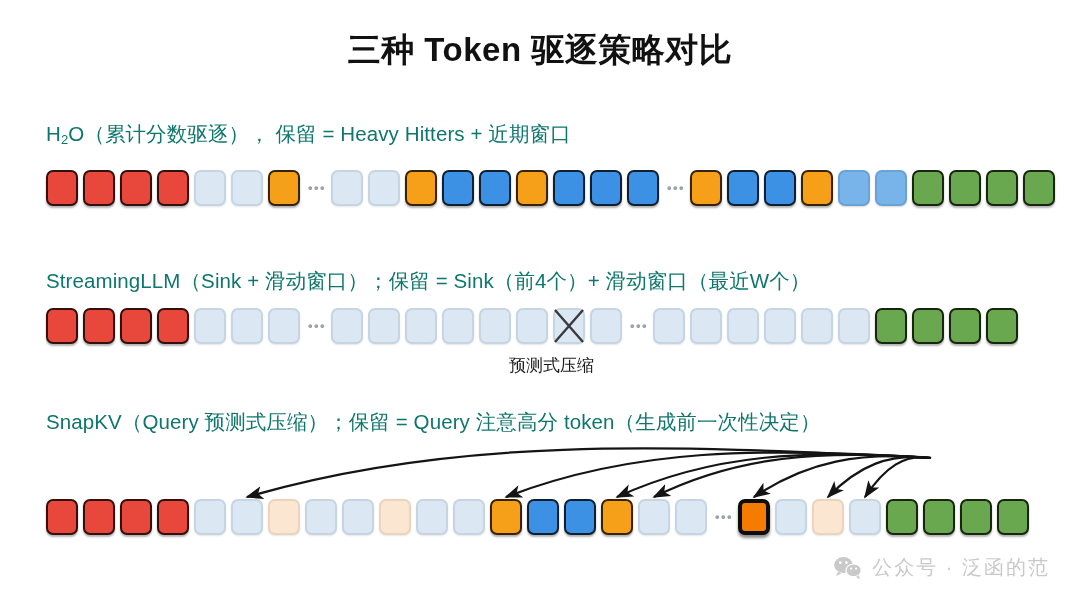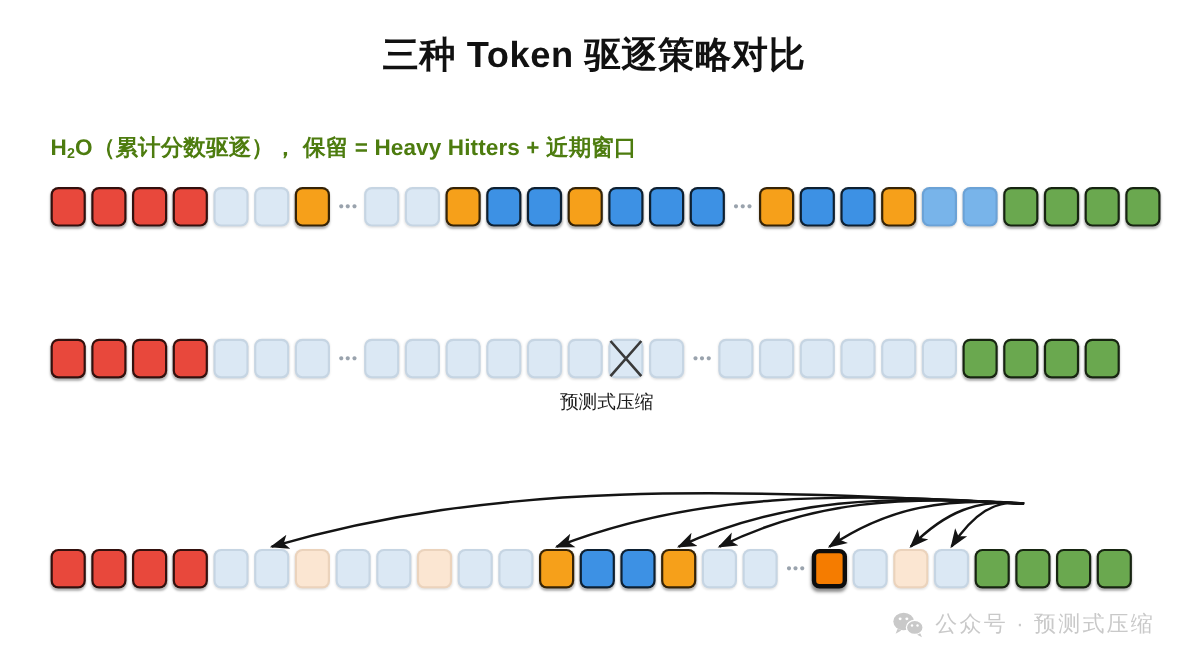--- a/index.html
+++ b/index.html
@@ -20,22 +20,22 @@
     text-align: center;
     font-size: 33px;
     font-weight: 700;
     letter-spacing: 0.5px;
     color: #111;
   }
 
   .row-label {
     position: absolute;
     font-size: 20.5px;
-    font-weight: 700;
-    color: #4d7c0f;
+    font-weight: 400;
+    color: #0f766e;
     white-space: nowrap;
     letter-spacing: 0.1px;
   }
   .row-label sub { font-size: 13px; vertical-align: baseline; position: relative; top: 3px; }
 
   .strip { position: absolute; height: 40px; }
 
   .tok {
     position: absolute;
     width: 32px; height: 36px;
@@ -143,20 +143,21 @@
       <div class="tok" style="left: 718px; background: rgb(61, 145, 228);"></div>
       <div class="tok" style="left: 755px; background: rgb(246, 160, 26);"></div>
       <div class="tok lblue" style="left: 792px; background: rgb(120, 180, 234);"></div>
       <div class="tok lblue" style="left: 829px; background: rgb(120, 180, 234);"></div>
       <div class="tok" style="left: 866px; background: rgb(106, 168, 79);"></div>
       <div class="tok" style="left: 903px; background: rgb(106, 168, 79);"></div>
       <div class="tok" style="left: 940px; background: rgb(106, 168, 79);"></div>
       <div class="tok" style="left: 977px; background: rgb(106, 168, 79);"></div>
     </div>
 
+  <div class="row-label" style="left:46px; top:267px;">StreamingLLM（Sink + 滑动窗口）；保留 = Sink（前4个）+ 滑动窗口（最近W个）</div>
   <div class="strip" id="strip-1" style="left:46px; top:308px; width:990px;">
       <div class="tok" style="left: 0px; background: rgb(232, 72, 60);"></div>
       <div class="tok" style="left: 37px; background: rgb(232, 72, 60);"></div>
       <div class="tok" style="left: 74px; background: rgb(232, 72, 60);"></div>
       <div class="tok" style="left: 111px; background: rgb(232, 72, 60);"></div>
       <div class="tok pale" style="left: 148px; background: rgb(219, 232, 244);"></div>
       <div class="tok pale" style="left: 185px; background: rgb(219, 232, 244);"></div>
       <div class="tok pale" style="left: 222px; background: rgb(219, 232, 244);"></div>
       <div class="ellip" style="left: 259px;">•••</div>
       <div class="tok pale" style="left: 285px; background: rgb(219, 232, 244);"></div>
@@ -177,20 +178,21 @@
       <div class="tok pale" style="left: 718px; background: rgb(219, 232, 244);"></div>
       <div class="tok pale" style="left: 755px; background: rgb(219, 232, 244);"></div>
       <div class="tok pale" style="left: 792px; background: rgb(219, 232, 244);"></div>
       <div class="tok" style="left: 829px; background: rgb(106, 168, 79);"></div>
       <div class="tok" style="left: 866px; background: rgb(106, 168, 79);"></div>
       <div class="tok" style="left: 903px; background: rgb(106, 168, 79);"></div>
       <div class="tok" style="left: 940px; background: rgb(106, 168, 79);"></div>
     </div>
   <div class="caption" style="left:509px; top:354px;">预测式压缩</div>
 
+  <div class="row-label" style="left:46px; top:408px;">SnapKV（Query 预测式压缩）；保留 = Query 注意高分 token（生成前一次性决定）</div>
   <div class="strip" id="strip-2" style="left:46px; top:499px; width:990px;">
       <div class="tok" style="left: 0px; background: rgb(232, 72, 60);"></div>
       <div class="tok" style="left: 37px; background: rgb(232, 72, 60);"></div>
       <div class="tok" style="left: 74px; background: rgb(232, 72, 60);"></div>
       <div class="tok" style="left: 111px; background: rgb(232, 72, 60);"></div>
       <div class="tok pale" style="left: 148px; background: rgb(219, 232, 244);"></div>
       <div class="tok pale" style="left: 185px; background: rgb(219, 232, 244);"></div>
       <div class="tok peach" style="left: 222px; background: rgb(251, 230, 210);"></div>
       <div class="tok pale" style="left: 259px; background: rgb(219, 232, 244);"></div>
       <div class="tok pale" style="left: 296px; background: rgb(219, 232, 244);"></div>
@@ -235,16 +237,16 @@
     <svg class="wm-icon" width="30" height="24" viewBox="0 0 30 24">
       <ellipse cx="10.5" cy="9" rx="9.4" ry="7.9" fill="#c9c9c9"></ellipse>
       <path d="M5 15.5 L3.2 20.2 L8.4 17.2 Z" fill="#c9c9c9"></path>
       <circle cx="7.3" cy="6.6" r="1.35" fill="#ffffff"></circle>
       <circle cx="13.4" cy="6.6" r="1.35" fill="#ffffff"></circle>
       <ellipse cx="20.6" cy="14.4" rx="7.6" ry="6.4" fill="#c9c9c9" stroke="#ffffff" stroke-width="1.2"></ellipse>
       <path d="M25.6 19.6 L27.2 23.3 L22.8 21.1 Z" fill="#c9c9c9"></path>
       <circle cx="18.1" cy="12.6" r="1.1" fill="#ffffff"></circle>
       <circle cx="23.1" cy="12.6" r="1.1" fill="#ffffff"></circle>
     </svg>
-    <span>公众号 · 预测式压缩</span>
+    <span>公众号 · 泛函的范</span>
   </div>
 
 </div>
 
 </body></html>

